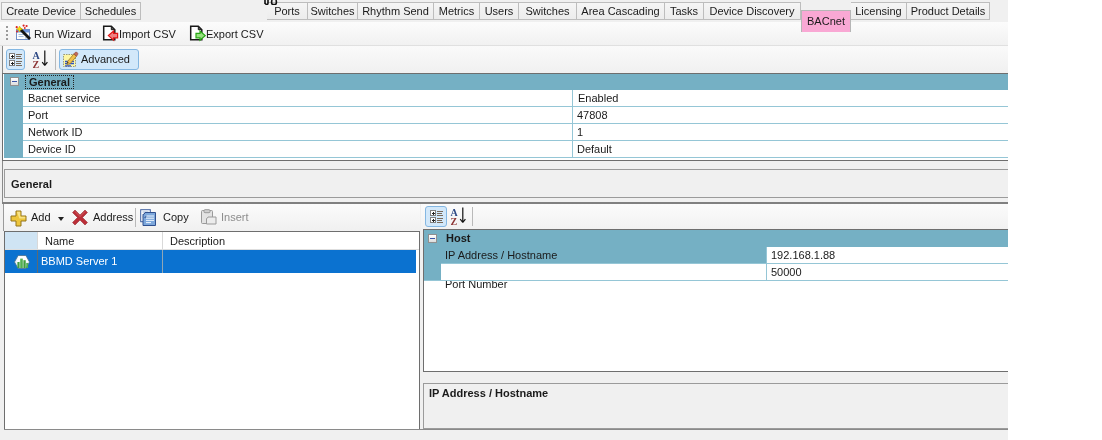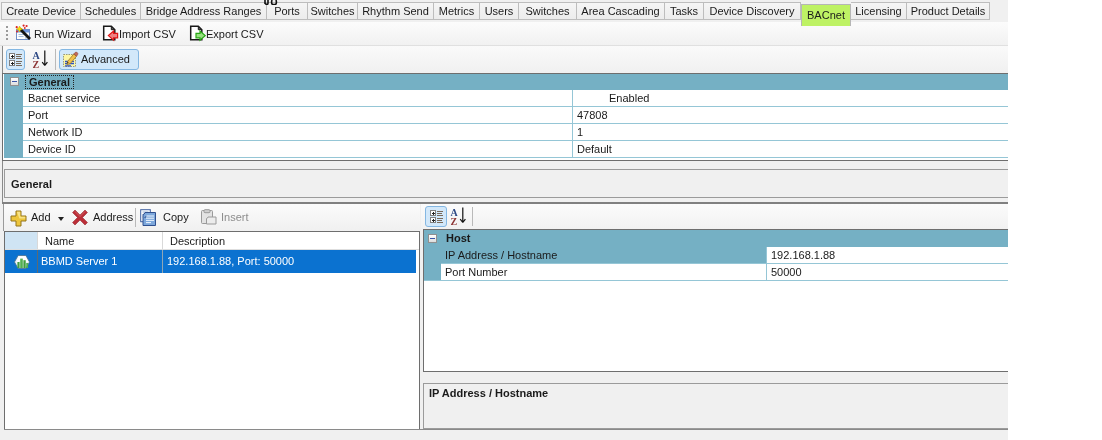--- a/index.html
+++ b/index.html
@@ -1,32 +1,31 @@
 <!DOCTYPE html>
 <html><head><meta charset="utf-8"><style>
 *{margin:0;padding:0;box-sizing:border-box}
 body{font-family:"Liberation Sans",sans-serif}
 #app{position:relative;width:1008px;height:440px;background:#f0f0f0;font-size:11px;color:#1a1a1a;overflow:hidden}
 .abs{position:absolute}
 .tab{position:absolute;top:2px;height:18px;background:linear-gradient(#f5f5f5,#ececec);border:1px solid #bdbdbd;border-left:none;text-align:center;line-height:17px;color:#1b1b1b}
 .tab.first{border-left:1px solid #bdbdbd}
-.tab.sel{top:4px;height:22px;background:#bef264;border:1px solid #b6b6b6;border-bottom:none;line-height:20px;z-index:3}
+.tab.sel{top:10px;height:22px;background:#f9a8d4;border:1px solid #b6b6b6;border-bottom:none;line-height:20px;z-index:3}
 .tbtext{position:absolute;top:0;height:22px;line-height:22px}
 .gray{color:#8d8d8d}
 .selbtn{position:absolute;background:#d2e8fa;border:1px solid #84b7e2;border-radius:3px}
 .vline{position:absolute;width:1px;background:#b9b9b9}
 .cell{position:absolute;line-height:17px}
 .teal{background:#75b0c4}
 </style></head><body>
 <div id="app">
 
 <div class="abs" style="left:0;top:0;width:1102px;height:22px;background:#f0f0f0"></div>
 <div class="tab first" style="left:1px;width:80px">Create Device</div>
 <div class="tab" style="left:81px;width:60px">Schedules</div>
-<div class="tab" style="left:141px;width:126px">Bridge Address Ranges</div>
 <div class="tab" style="left:267px;width:41px">Ports</div>
 <div class="tab" style="left:308px;width:50px">Switches</div>
 <div class="tab" style="left:358px;width:76px">Rhythm Send</div>
 <div class="tab" style="left:434px;width:46px">Metrics</div>
 <div class="tab" style="left:480px;width:39px">Users</div>
 <div class="tab" style="left:519px;width:58px">Switches</div>
 <div class="tab" style="left:577px;width:88px">Area Cascading</div>
 <div class="tab" style="left:665px;width:39px">Tasks</div>
 <div class="tab" style="left:704px;width:97px">Device Discovery</div>
 <div class="tab sel" style="left:801px;width:50px">BACnet</div>
@@ -120,21 +119,21 @@
 <div class="abs" style="left:2px;top:73px;width:1093px;height:88px;background:#fff;border:1px solid #6e6e6e;border-right:1px solid #828282"></div>
 <div class="abs teal" style="left:4px;top:74px;width:1090px;height:16px"></div>
 <div class="abs teal" style="left:4px;top:90px;width:19px;height:68px"></div>
 
 <div class="abs" style="left:10px;top:77px;width:9px;height:9px;background:linear-gradient(#fff,#ddd);border:1px solid #909090"></div>
 <div class="abs" style="left:12px;top:81px;width:5px;height:1px;background:#3a56a8"></div>
 <div class="abs" style="left:25px;top:75px;width:49px;height:14px;border:1px dotted #222"></div>
 <div class="cell" style="left:29px;top:74px;line-height:16px;font-weight:bold">General</div>
 
 <div class="cell" style="left:28px;top:90px">Bacnet service</div>
-    <div class="cell" style="left:609px;top:90px">Enabled</div>
+    <div class="cell" style="left:578px;top:90px">Enabled</div>
 <div class="cell" style="left:28px;top:107px">Port</div>
     <div class="cell" style="left:577px;top:107px">47808</div>
 <div class="cell" style="left:28px;top:124px">Network ID</div>
     <div class="cell" style="left:577px;top:124px">1</div>
 <div class="cell" style="left:28px;top:141px">Device ID</div>
     <div class="cell" style="left:577px;top:141px">Default</div>
 
 <div class="abs" style="left:23px;top:106px;width:1071px;height:1px;background:#95c6d6"></div>
 <div class="abs" style="left:23px;top:123px;width:1071px;height:1px;background:#95c6d6"></div>
 <div class="abs" style="left:23px;top:140px;width:1071px;height:1px;background:#95c6d6"></div>
@@ -196,21 +195,20 @@
 <div class="abs" style="left:162px;top:250px;width:1px;height:23px;background:#8fa6b5"></div>
 <svg class="abs" style="left:14px;top:255px" width="16" height="14" viewBox="0 0 16 14">
  <path d="M4.1 0.5 h7.8 l3.6 6.5 -3.6 6.5 h-7.8 l-3.6-6.5 z" fill="#eef5f9" stroke="#49708f" stroke-width="0.8"></path>
  <path d="M4.6 1.2 h6.8 l3 5.8 -1.8 0 -1.5-2 -1 2.5 -2.8 0.3 -1.3-2.3 -1.7 1.7 -1.5 0z" fill="#fdfeff"></path>
  <rect x="3.4" y="7" width="2.2" height="6" fill="#3f9e3f"></rect>
  <rect x="6.2" y="3.6" width="2.6" height="9.4" fill="#52b052"></rect>
  <rect x="9.4" y="5.2" width="2.3" height="7.8" fill="#3f9e3f"></rect>
  <rect x="12.2" y="8" width="1.9" height="5" fill="#52b052"></rect>
 </svg>
 <div class="cell" style="left:41px;top:250px;line-height:23px;color:#fff">BBMD Server 1</div>
-<div class="cell" style="left:167px;top:250px;line-height:23px;color:#fff">192.168.1.88, Port: 50000</div>
 
 <div class="abs" style="left:421px;top:204px;width:678px;height:27px;background:linear-gradient(#fbfbfb,#f1f1f1)"></div>
 <div class="selbtn" style="left:425px;top:206px;width:22px;height:21px"></div>
 <svg class="abs" style="left:430px;top:210px" width="14" height="14" viewBox="0 0 14 14" shape-rendering="crispEdges">
  <rect x="0.5" y="0.5" width="5" height="5" fill="#fff" stroke="#808080"></rect>
       <path d="M1.5 3 h3 M3 1.5 v3" stroke="#222" stroke-width="1"></path>
  <rect x="0.5" y="7.5" width="5" height="5" fill="#fff" stroke="#808080"></rect>
       <path d="M1.5 10 h3 M3 8.5 v3" stroke="#222" stroke-width="1"></path>
  <g stroke="#7a6a5a">
         <path d="M7 1 h6 M7 3 h5 M7 5 h6"></path>
@@ -227,21 +225,21 @@
 
 <div class="abs" style="left:423px;top:229px;width:673px;height:143px;background:#fff;border:1px solid #6e6e6e"></div>
 <div class="abs teal" style="left:424px;top:230px;width:671px;height:17px"></div>
 <div class="abs teal" style="left:424px;top:247px;width:342px;height:17px"></div>
 <div class="abs teal" style="left:424px;top:264px;width:17px;height:17px"></div>
 <div class="abs" style="left:428px;top:234px;width:9px;height:9px;background:linear-gradient(#fff,#ddd);border:1px solid #909090"></div>
 <div class="abs" style="left:430px;top:238px;width:5px;height:1px;background:#3a56a8"></div>
 <div class="cell" style="left:446px;top:230px;font-weight:bold">Host</div>
 <div class="cell" style="left:445px;top:247px">IP Address / Hostname</div>
     <div class="cell" style="left:771px;top:247px">192.168.1.88</div>
-<div class="cell" style="left:445px;top:264px">Port Number</div>
+<div class="cell" style="left:445px;top:276px">Port Number</div>
     <div class="cell" style="left:771px;top:264px">50000</div>
 <div class="abs" style="left:441px;top:263px;width:654px;height:1px;background:#95c6d6"></div>
 <div class="abs" style="left:424px;top:280px;width:671px;height:1px;background:#95c6d6"></div>
 <div class="abs" style="left:766px;top:247px;width:1px;height:33px;background:#95c6d6"></div>
 
 <div class="abs" style="left:423px;top:383px;width:673px;height:46px;background:#f0f0f0;border:1px solid #9b9b9b"></div>
 <div class="abs" style="left:429px;top:387px;font-weight:bold">IP Address / Hostname</div>
 
 <div class="abs" style="left:4px;top:429px;width:1096px;height:1px;background:#8a8a8a"></div>
 

